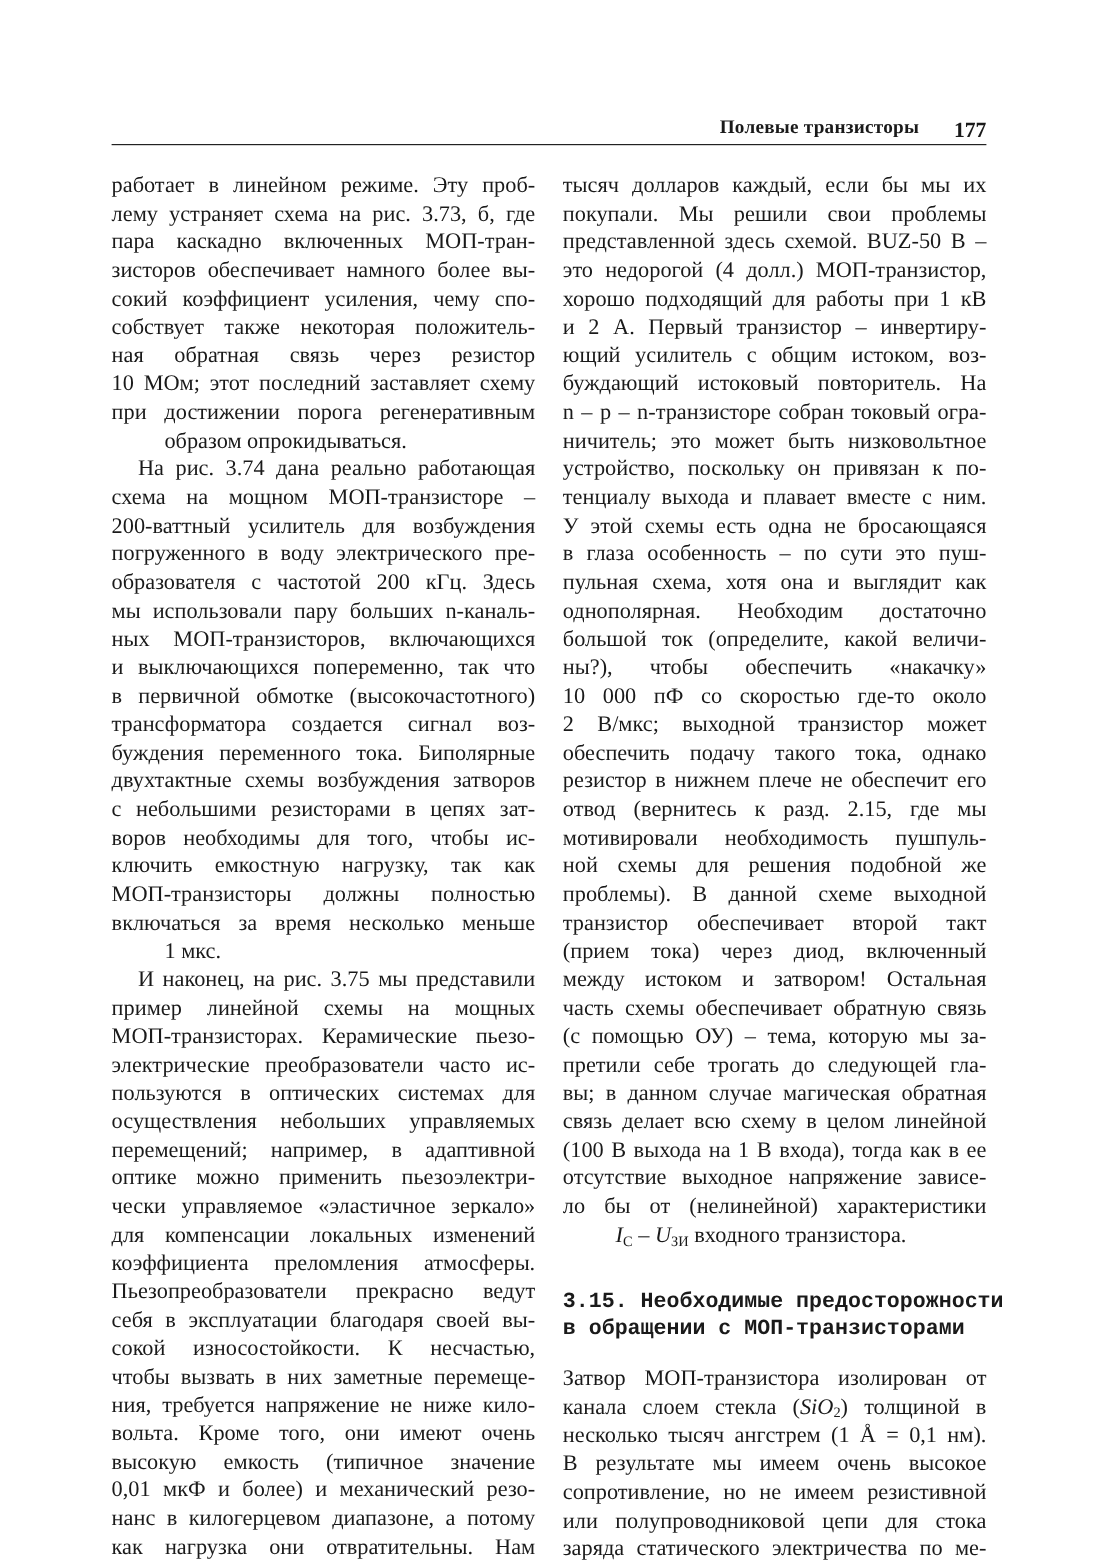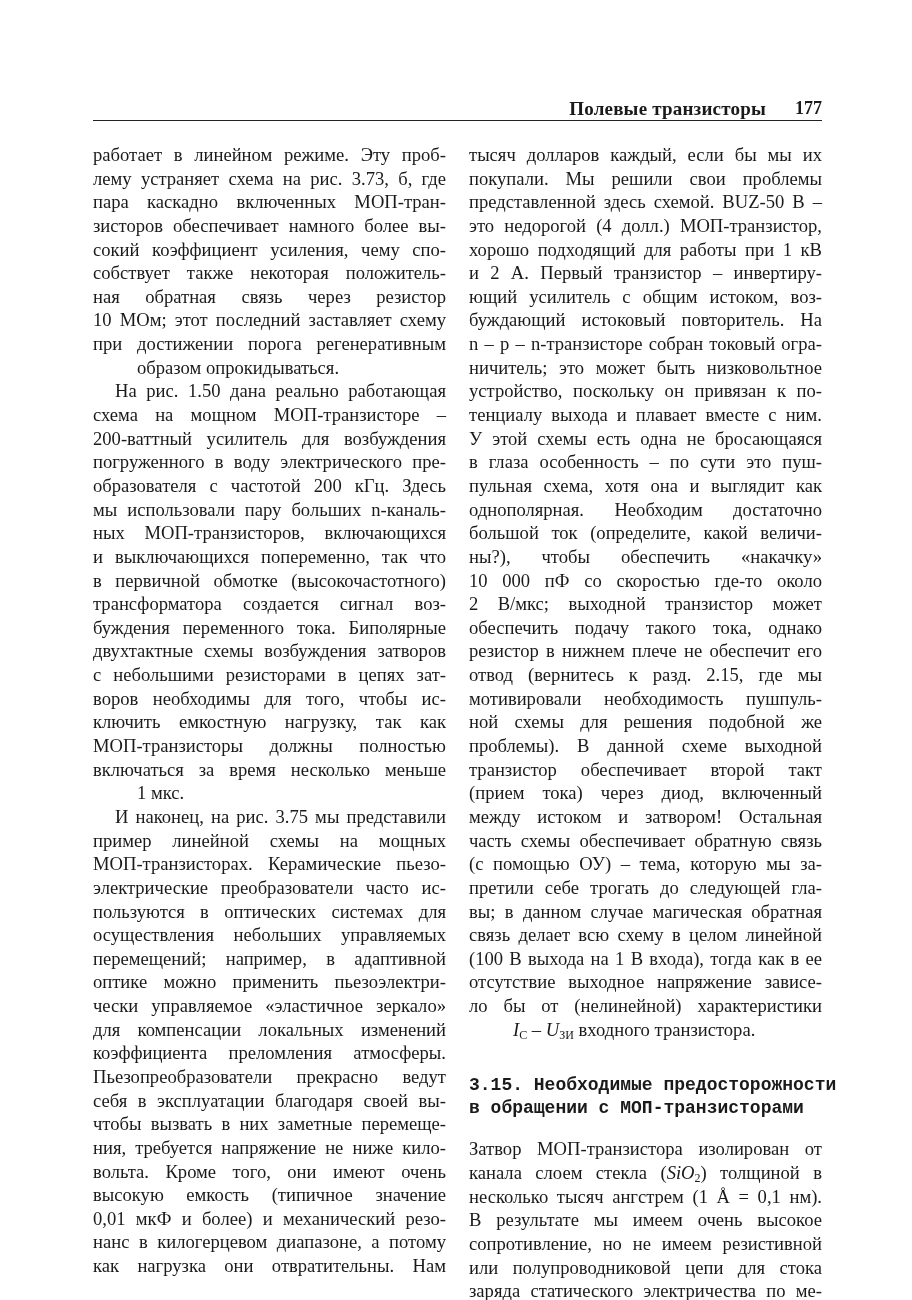--- a/index.html
+++ b/index.html
@@ -1,20 +1,20 @@
 <!DOCTYPE html>
 <html><head>
 <meta charset="utf-8">
 <style>
   html, body { margin: 0; padding: 0; background: #ffffff; }
   body { width: 912px; height: 1300px; position: relative; overflow: hidden;
          font-family: "Liberation Serif", "DejaVu Serif", serif; color: #1a1a1a; }
   .header { position: absolute; left: 93px; top: 96px; width: 729px; height: 24px;
             border-bottom: 1.5px solid #222; }
-  .running-title { position: absolute; right: 56px; top: 2px; font-weight: bold; font-size: 19px;
+  .running-title { position: absolute; right: 56px; top: 2px; font-weight: bold; font-size: 16px;
                    letter-spacing: 0.2px; }
   .page-num { position: absolute; right: 0; top: 2px; font-weight: bold; font-size: 18px; }
   .col { position: absolute; top: 143px; width: 353px; font-size: 18.6px; line-height: 23.65px; }
   .col-left { left: 93px; }
   .col-right { left: 469px; }
   .ln { display: block; white-space: nowrap; text-align: justify; text-align-last: justify; height: 23.65px; }
   .ln.last { text-align-last: left; margin-left: 44px; }
   .ind { padding-left: 22px; }
   .gap { height: 24px; }
   .sec-title { font-weight: bold; font-size: 18px; line-height: 23px; font-family: Liberation Mono, monospace; }
@@ -34,21 +34,21 @@
     <span class="ln">работает в линейном режиме. Эту проб-</span>
     <span class="ln">лему устраняет схема на рис. 3.73, б, где</span>
     <span class="ln">пара каскадно включенных МОП-тран-</span>
     <span class="ln">зисторов обеспечивает намного более вы-</span>
     <span class="ln">сокий коэффициент усиления, чему спо-</span>
     <span class="ln">собствует также некоторая положитель-</span>
     <span class="ln">ная обратная связь через резистор</span>
     <span class="ln">10 МОм; этот последний заставляет схему</span>
     <span class="ln">при достижении порога регенеративным</span>
     <span class="ln last">образом опрокидываться.</span>
-    <span class="ln ind">На рис. 1.50 дана реально работающая</span>
+    <span class="ln ind">На рис. 3.74 дана реально работающая</span>
     <span class="ln">схема на мощном МОП-транзисторе –</span>
     <span class="ln">200-ваттный усилитель для возбуждения</span>
     <span class="ln">погруженного в воду электрического пре-</span>
     <span class="ln">образователя с частотой 200 кГц. Здесь</span>
     <span class="ln">мы использовали пару больших n-каналь-</span>
     <span class="ln">ных МОП-транзисторов, включающихся</span>
     <span class="ln">и выключающихся попеременно, так что</span>
     <span class="ln">в первичной обмотке (высокочастотного)</span>
     <span class="ln">трансформатора создается сигнал воз-</span>
     <span class="ln">буждения переменного тока. Биполярные</span>
@@ -65,20 +65,21 @@
     <span class="ln">электрические преобразователи часто ис-</span>
     <span class="ln">пользуются в оптических системах для</span>
     <span class="ln">осуществления небольших управляемых</span>
     <span class="ln">перемещений; например, в адаптивной</span>
     <span class="ln">оптике можно применить пьезоэлектри-</span>
     <span class="ln">чески управляемое «эластичное зеркало»</span>
     <span class="ln">для компенсации локальных изменений</span>
     <span class="ln">коэффициента преломления атмосферы.</span>
     <span class="ln">Пьезопреобразователи прекрасно ведут</span>
     <span class="ln">себя в эксплуатации благодаря своей вы-</span>
+    <span class="ln">сокой износостойкости. К несчастью,</span>
     <span class="ln">чтобы вызвать в них заметные перемеще-</span>
     <span class="ln">ния, требуется напряжение не ниже кило-</span>
     <span class="ln">вольта. Кроме того, они имеют очень</span>
     <span class="ln">высокую емкость (типичное значение</span>
     <span class="ln">0,01 мкФ и более) и механический резо-</span>
     <span class="ln">нанс в килогерцевом диапазоне, а потому</span>
     <span class="ln">как нагрузка они отвратительны. Нам</span>
   </div>
 
 <div class="col col-right">

